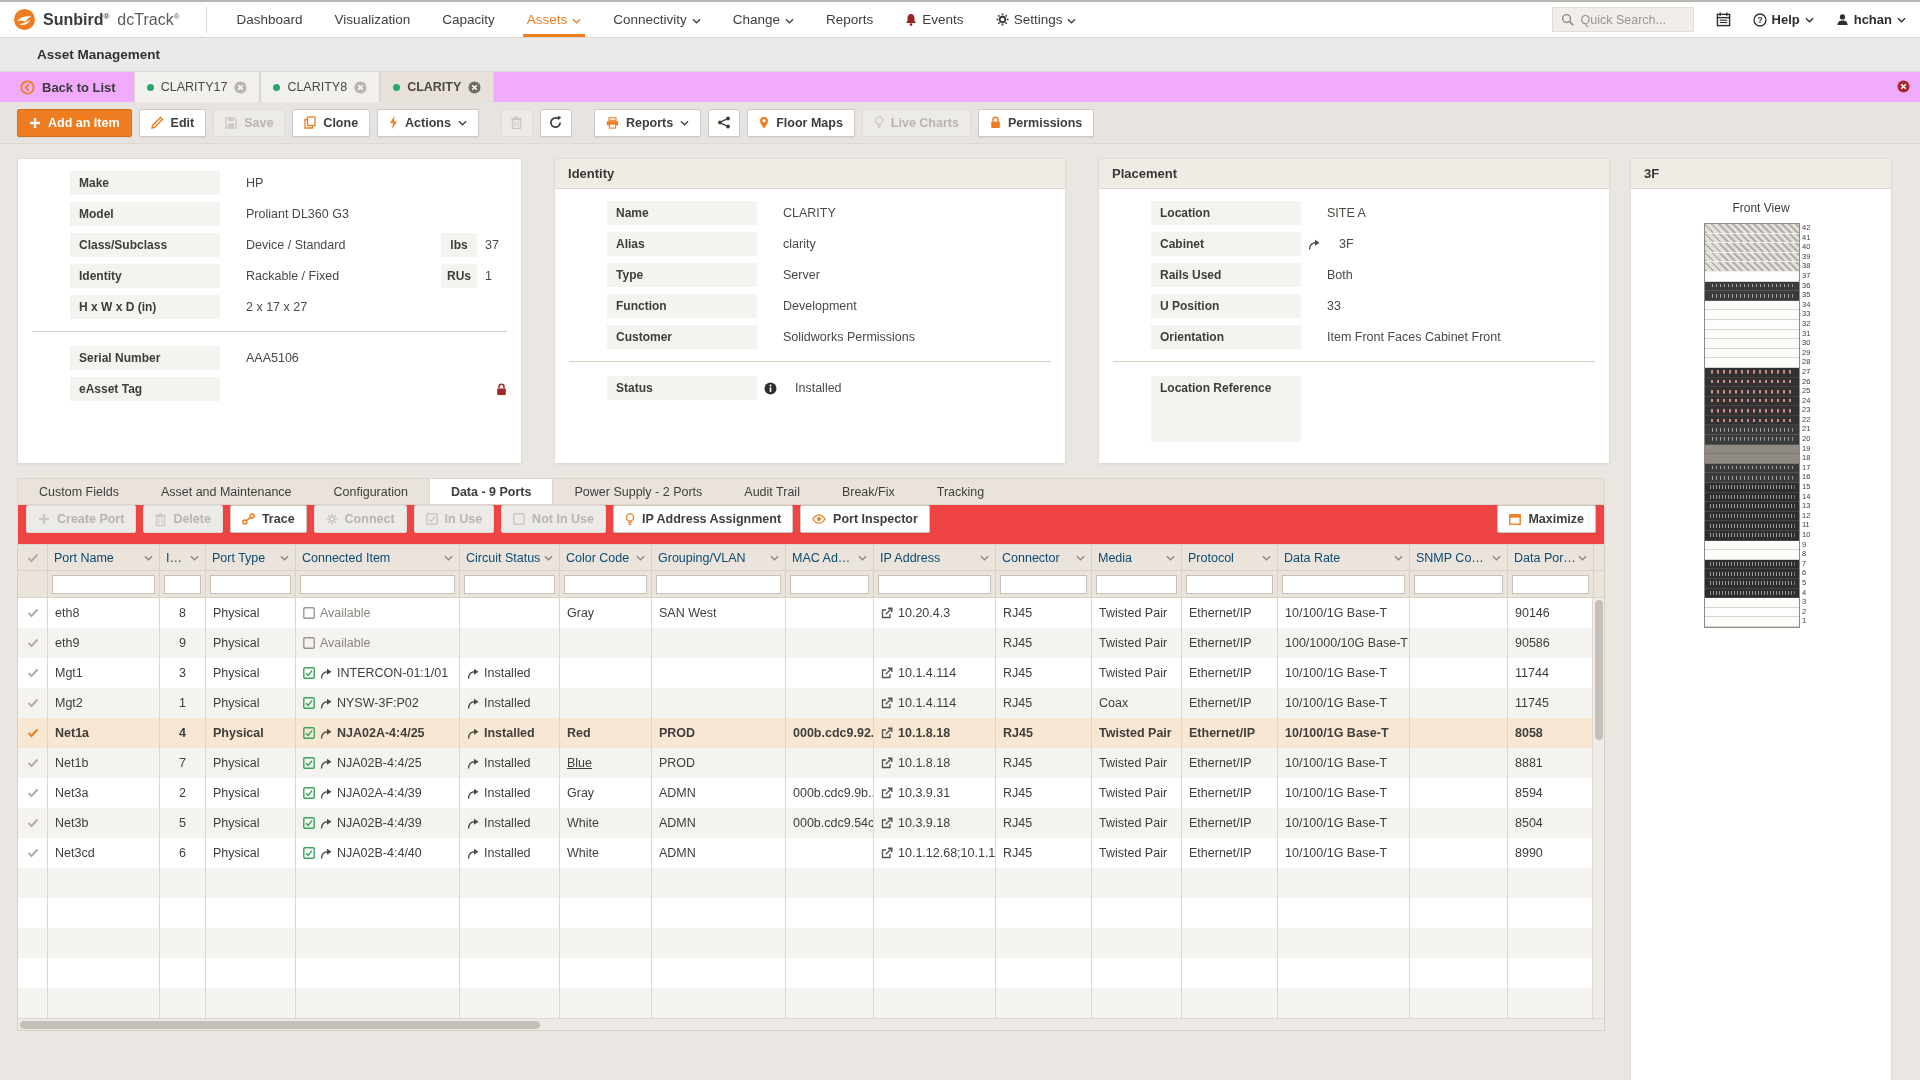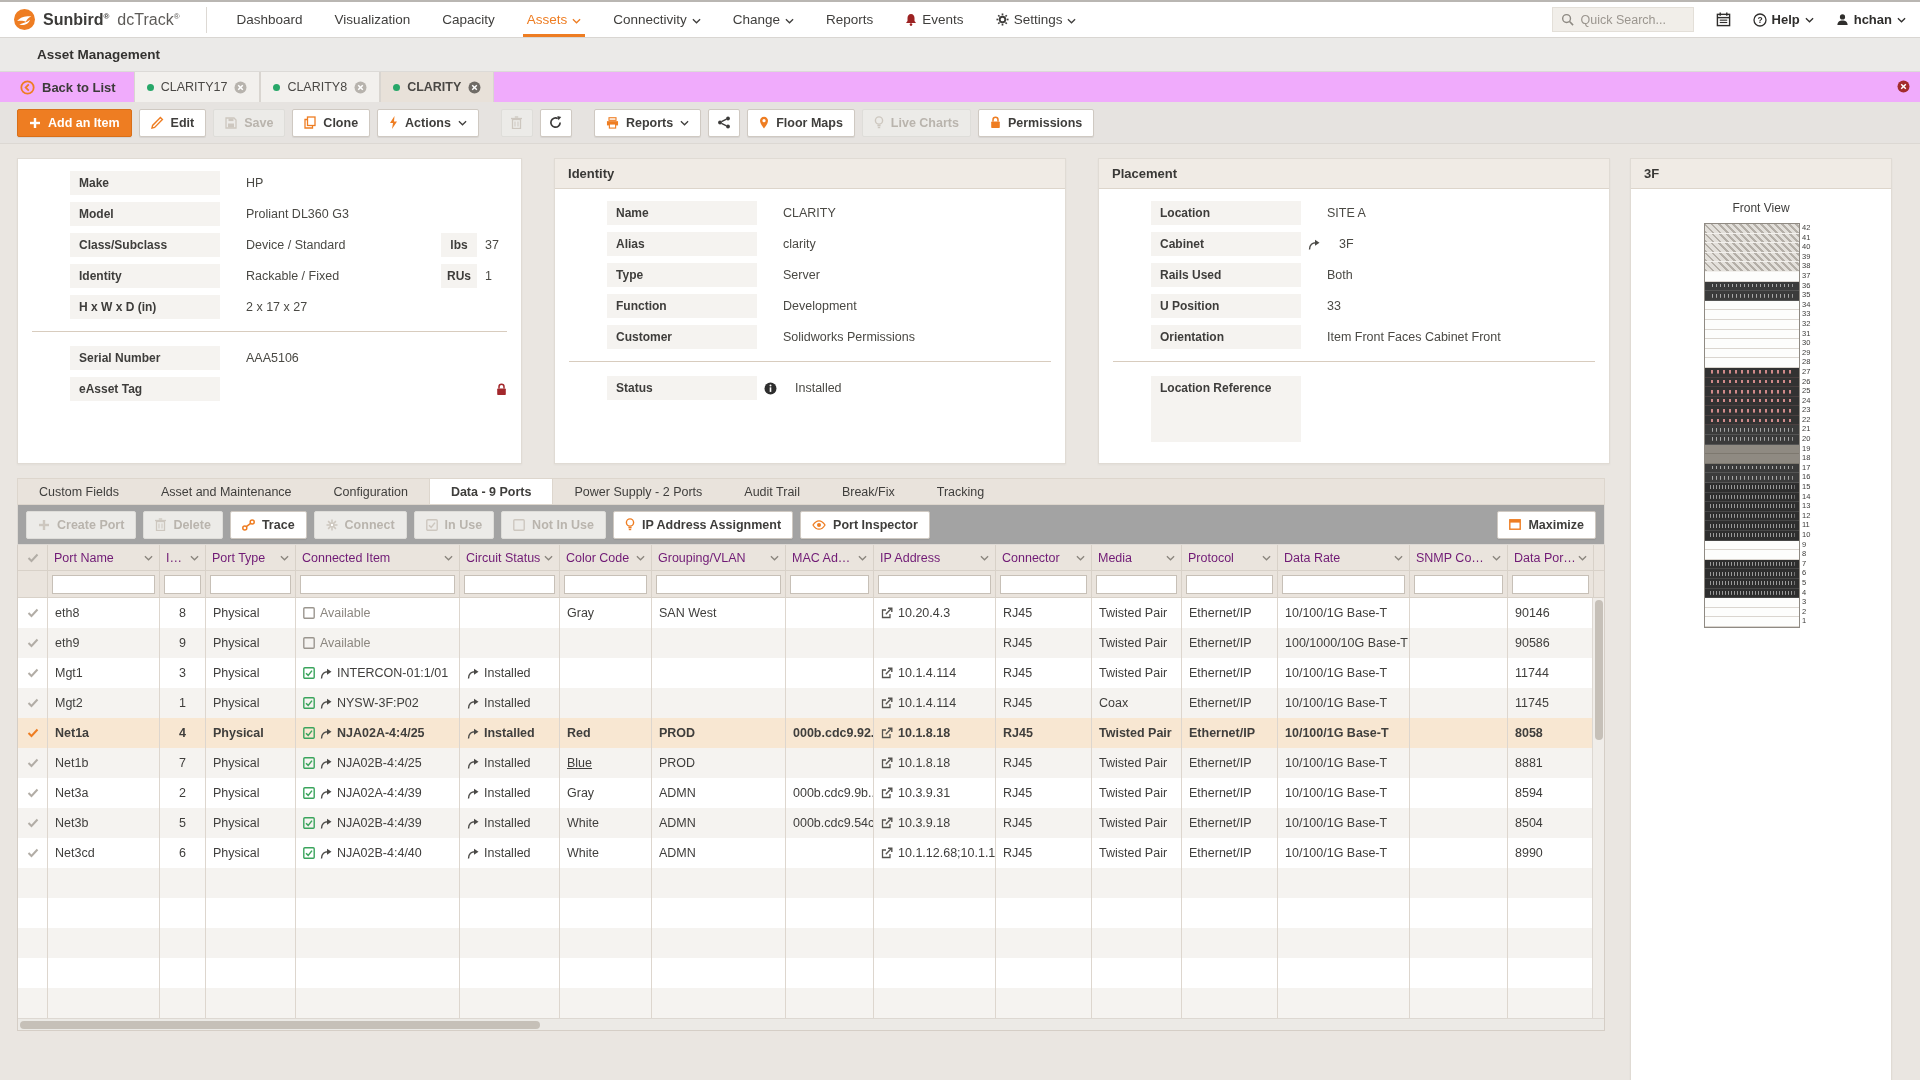--- a/index.html
+++ b/index.html
@@ -87,28 +87,28 @@
   .u-gray { background:#8f8a82; border-bottom:1px solid #7d786f; }
   .racknums { width:16px; }
   .rnum { height:9.6px; font-size:7.5px; line-height:9.6px; color:#3c3b39; }
 
   
   .dtabs { margin-top:14px; width:1588px; height:27px; background:#e9e3dc; border:1px solid #ddd6cd; display:flex; align-items:stretch; }
   .dtab { display:flex; align-items:center; padding:0 21px; font-size:12.5px; color:#3f3e3c; cursor:pointer; }
   .dtab.active { background:#fff; font-weight:bold; border-left:1px solid #ddd6cd; border-right:1px solid #ddd6cd; }
 
   
-  .gridbar { width:1588px; height:40px; background:#a3a3a3; border:1px solid #ddd9d4; border-top:none; display:flex; align-items:center; gap:7px; padding:0 8px; }
+  .gridbar { width:1588px; height:40px; background:#ef4444; border:1px solid #ddd9d4; border-top:none; display:flex; gap:7px; padding:0 8px; }
   .gridbar .spacer { flex:1; }
 
   
   .tablewrap { width:1588px; position:relative; background:#fff; border:1px solid #d5cec6; border-top:none; }
   .thead, .tfilter, .trow { display:flex; }
   .thead { background:#eae4dd; border-bottom:1px solid #d8d1c8; height:26px; }
-  .th { display:flex; align-items:center; justify-content:space-between; padding:0 6px; border-right:1px solid #d8d1c8; font-size:12.5px; color:#701a75; overflow:hidden; white-space:nowrap; cursor:pointer; }
+  .th { display:flex; align-items:center; justify-content:space-between; padding:0 6px; border-right:1px solid #d8d1c8; font-size:12.5px; color:#0c4a6e; overflow:hidden; white-space:nowrap; cursor:pointer; }
   .th .lbl { overflow:hidden; text-overflow:ellipsis; }
   .th .sort { color:#8a857d; flex:none; margin-left:2px; }
   .tfilter { background:#eae4dd; border-bottom:1px solid #d8d1c8; height:27px; }
   .tf { display:flex; align-items:center; padding:0 4px; border-right:1px solid #d8d1c8; }
   .tf input { width:100%; height:19px; border:1px solid #c7c0b7; background:#fff; font-family:inherit; font-size:11.5px; padding:0 4px; outline:none; }
   .trow { height:30px; background:#fff; cursor:pointer; }
   .trow.odd { background:#f5f3f0; }
   .trow.selected { background:#f8e7d2; font-weight:bold; }
   .td { display:flex; align-items:center; gap:5px; padding:0 7px; border-right:1px solid #ddd6ce; font-size:12.5px; color:#3f3e3c; overflow:hidden; white-space:nowrap; height:100%; }
   .td.center { justify-content:center; }

